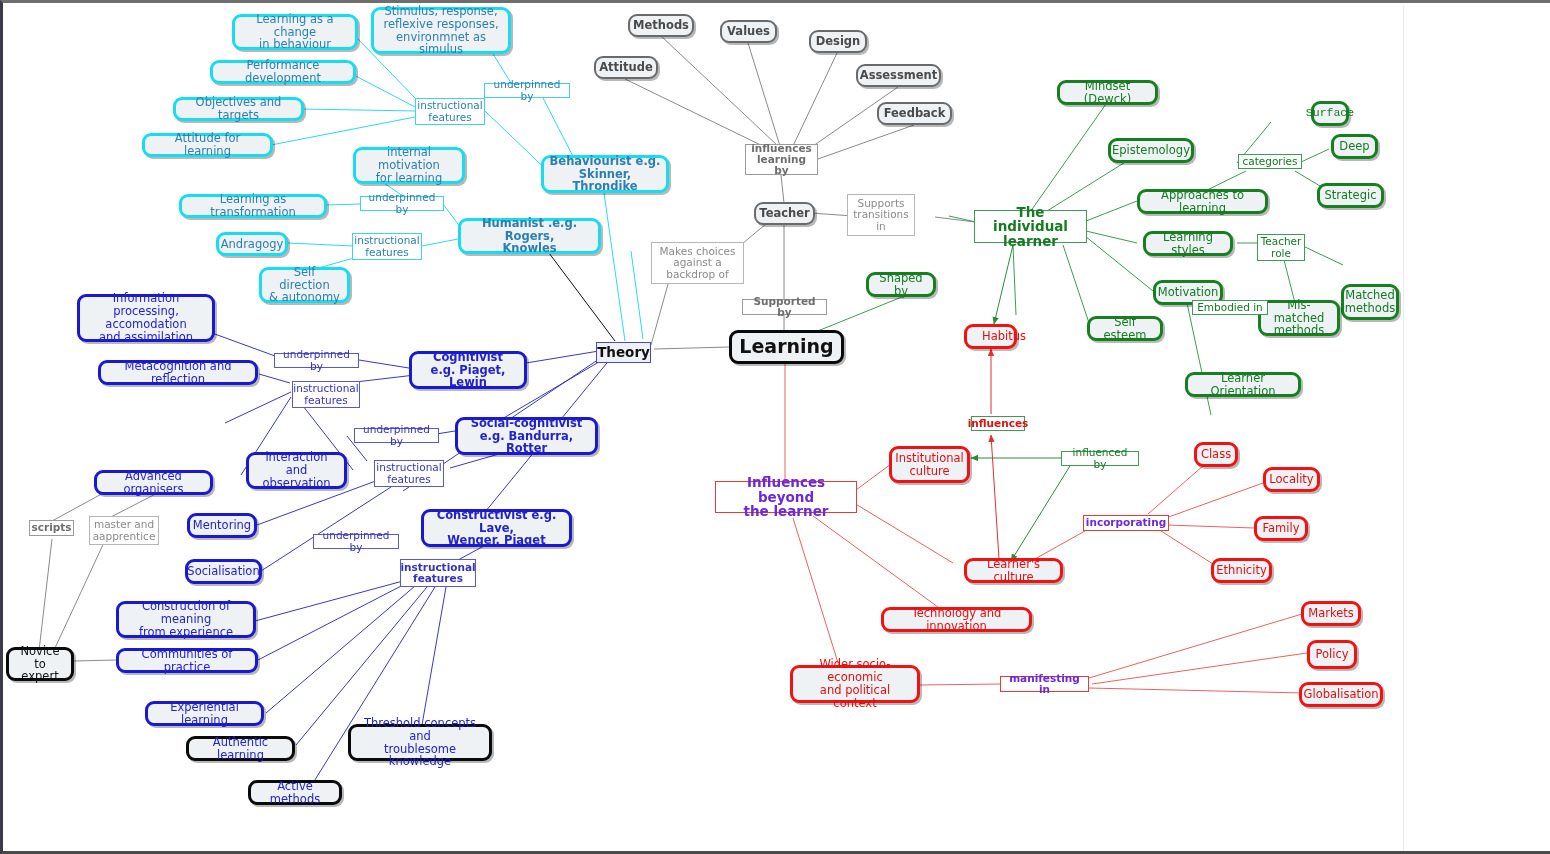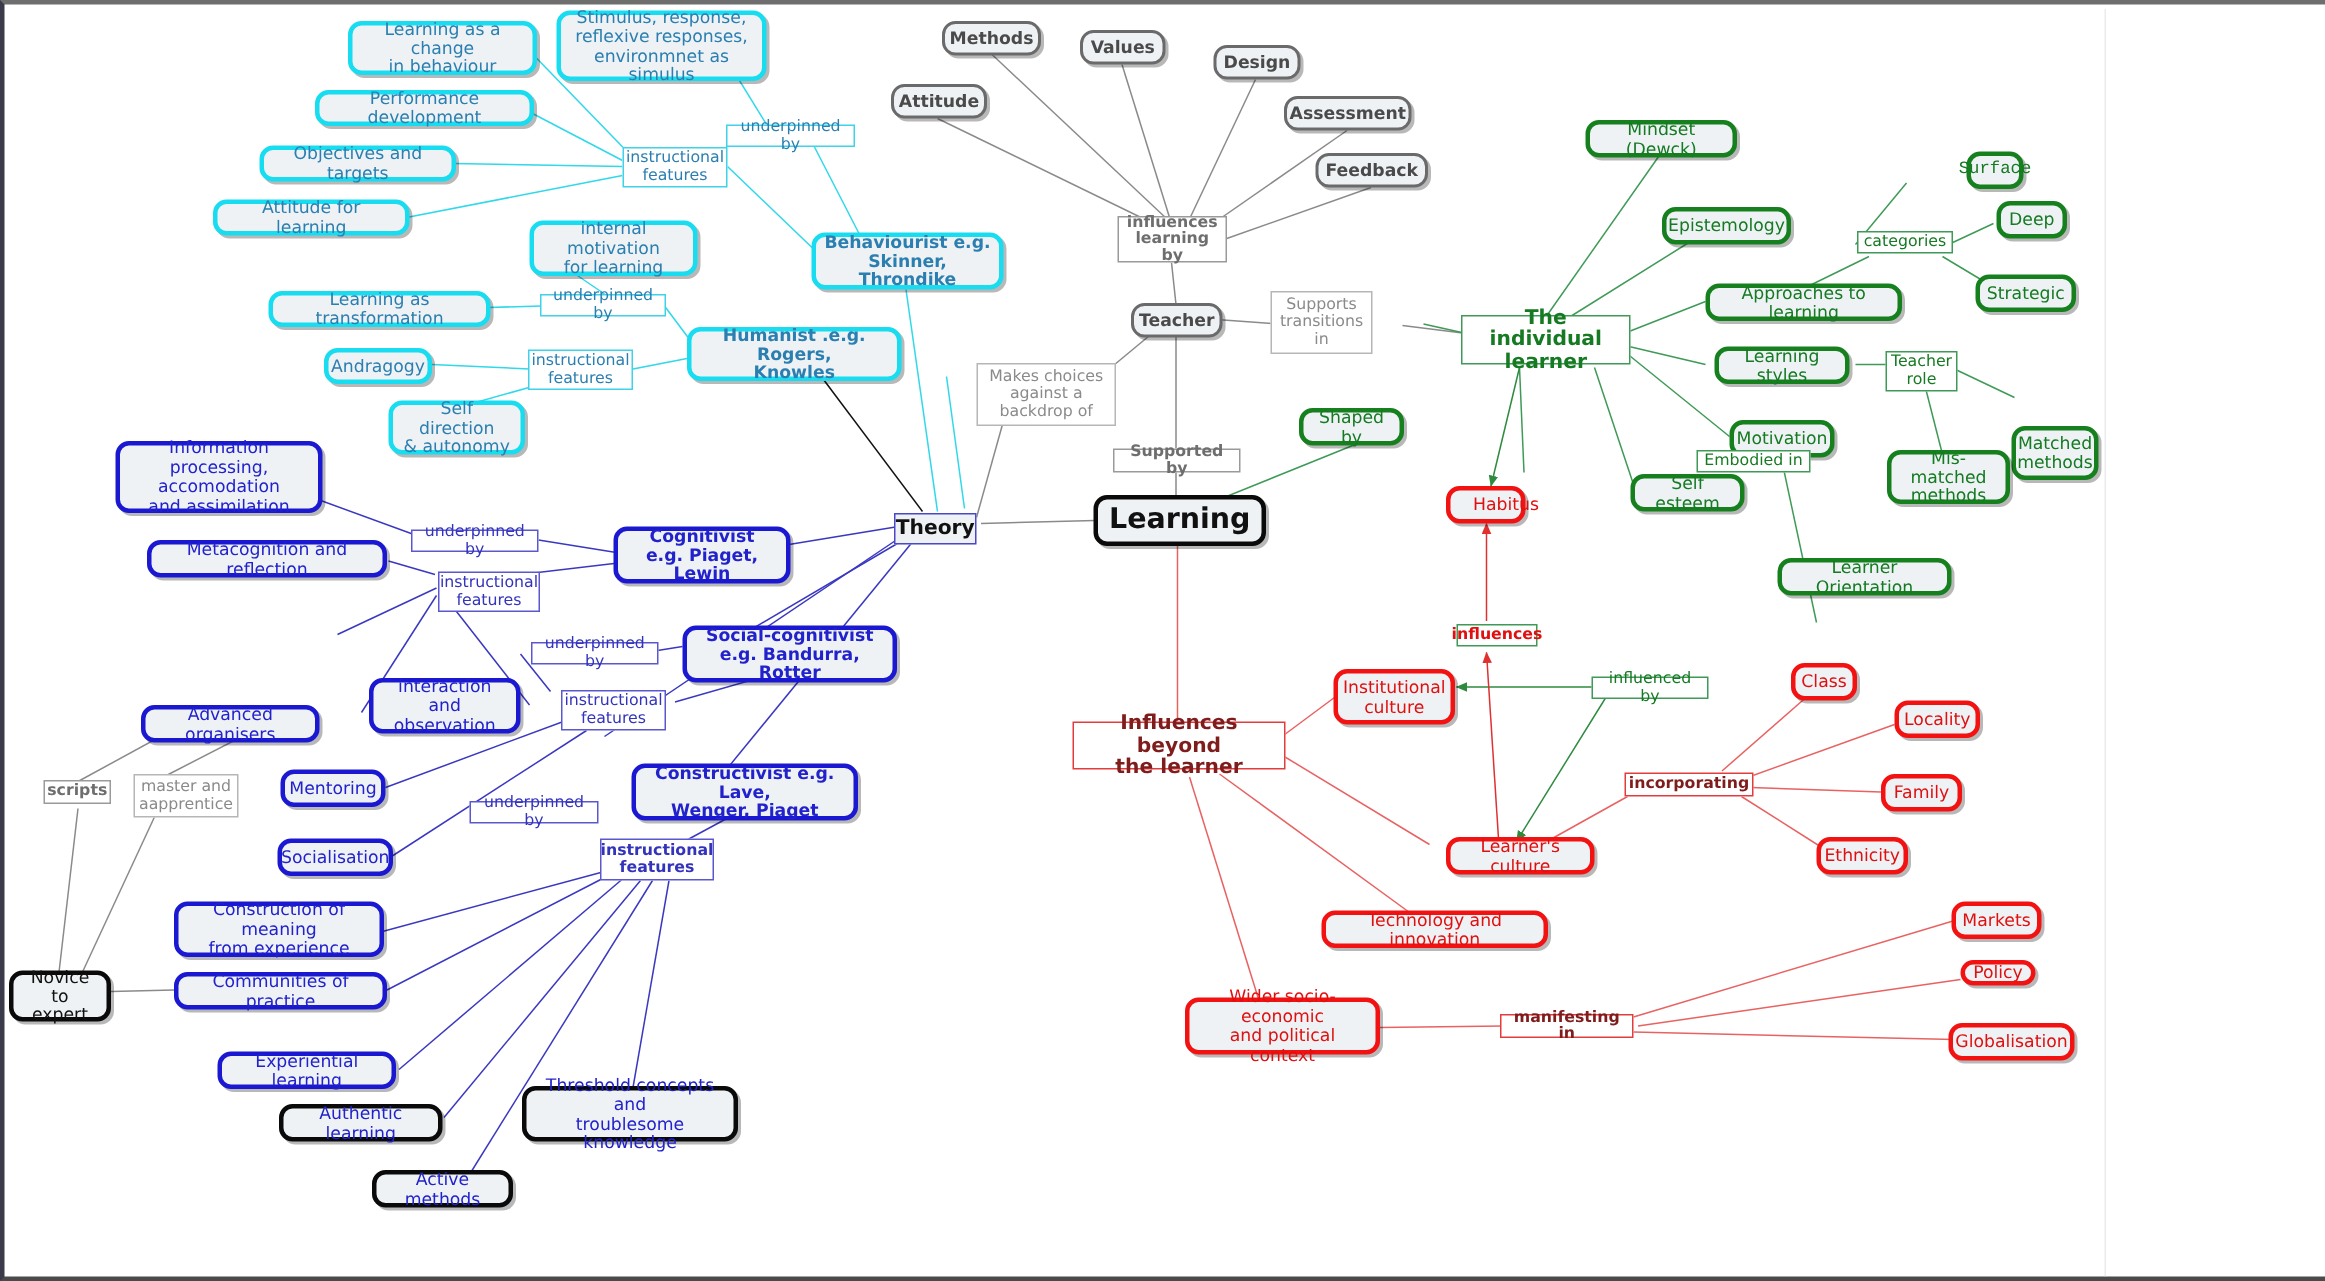--- a/index.html
+++ b/index.html
@@ -45,21 +45,21 @@
   }
 
   
   .c-cyan{border-color:#18dcf0;color:#2b7fb0;}
   .c-cyan-lbl{border-color:#3fd2e8;color:#2b7fb0;}
   .c-blue{border-color:#1a18d0;color:#2222cc;}
   .c-blue-lbl{border-color:#5a58cf;color:#3333bb;}
   .c-green{border-color:#16801f;color:#157a22;}
   .c-green-lbl{border-color:#3f9a57;color:#157a22;}
   .c-red{border-color:#f21212;color:#e01010;}
-  .c-red-lbl{border-color:#e23c3c;color:#7f1d1d;}
+  .c-red-lbl{border-color:#e23c3c;color:#6d28d9;}
   .c-gray{border-color:#6a6a6a;color:#4a4a4a;}
   .c-gray-thin{border-color:#b6b6b6;color:#8a8a8a;}
   .c-gray-lbl{border-color:#9a9a9a;color:#6e6e6e;}
   .c-black{border-color:#0a0a0a;color:#111111;}
 
   .b{font-weight:bold;}
   .fs10{font-size:10.5px;}
   .fs11{font-size:11.5px;}
   .fs13{font-size:13.5px;}
   .fs18{font-size:19px;}
@@ -306,36 +306,36 @@
   <div class="node rnd thick c-green shadow fs11" style="left:1314px;top:180px;width:67px;height:25px;">Strategic</div>
   <div class="node rnd thick c-green shadow fs11" style="left:1338px;top:253px;width:58px;height:36px;margin-top:28px;">Matched
 methods</div>
   <div class="node rnd thick c-green shadow fs11" style="left:1255px;top:297px;width:82px;height:36px;">Mis-matched
 methods</div>
 
   <div class="node rnd thick c-green shadow fs11" style="left:863px;top:269px;width:70px;height:25px;">Shaped by</div>
   <div class="lbl c-green-lbl fs10" style="left:1235px;top:151px;width:64px;height:15px;">categories</div>
   <div class="lbl c-green-lbl fs10" style="left:1254px;top:231px;width:48px;height:27px;">Teacher
 role</div>
-  <div class="lbl c-green-lbl fs10" style="left:1128px;top:297px;width:76px;height:15px;">Embodied in</div>
+  <div class="lbl c-green-lbl fs10" style="left:1189px;top:297px;width:76px;height:15px;">Embodied in</div>
   <div class="lbl c-green-lbl fs10" style="left:1058px;top:448px;width:78px;height:15px;">influenced by</div>
 
   <div class="node rnd thick c-red shadow fs11" style="left:961px;top:321px;width:53px;height:25px;padding-left:32px;">Habitus</div>
   <div class="node rnd thick c-red shadow fs11" style="left:886px;top:443px;width:81px;height:37px;">Institutional
 culture</div>
   <div class="node rnd thick c-red shadow fs11" style="left:961px;top:555px;width:99px;height:25px;">Learner's culture</div>
   <div class="node rnd thick c-red shadow fs11" style="left:878px;top:604px;width:151px;height:25px;">Technology and innovation</div>
   <div class="node rnd thick c-red shadow fs11" style="left:787px;top:662px;width:130px;height:38px;">Wider socio-economic
 and political context</div>
   <div class="node rnd thick c-red shadow fs11" style="left:1191px;top:439px;width:44px;height:25px;">Class</div>
   <div class="node rnd thick c-red shadow fs11" style="left:1260px;top:464px;width:57px;height:25px;">Locality</div>
   <div class="node rnd thick c-red shadow fs11" style="left:1251px;top:513px;width:54px;height:25px;">Family</div>
   <div class="node rnd thick c-red shadow fs11" style="left:1208px;top:555px;width:61px;height:25px;">Ethnicity</div>
   <div class="node rnd thick c-red shadow fs11" style="left:1298px;top:598px;width:60px;height:25px;">Markets</div>
-  <div class="node rnd thick c-red shadow fs11" style="left:1304px;top:637px;width:50px;height:17px;">Policy</div>
+  <div class="node rnd thick c-red shadow fs11" style="left:1304px;top:637px;width:50px;height:29px;">Policy</div>
   <div class="node rnd thick c-red shadow fs11" style="left:1296px;top:679px;width:84px;height:25px;">Globalisation</div>
 
   <div class="lbl c-green-lbl fs10 b" style="left:968px;top:413px;width:54px;height:15px;color:#e01010;">influences</div>
   <div class="lbl c-red-lbl fs10 b" style="left:1080px;top:512px;width:86px;height:16px;">incorporating</div>
   <div class="lbl c-red-lbl fs10 b" style="left:997px;top:673px;width:89px;height:16px;">manifesting in</div>
 
   <div style="position:absolute;left:1400px;top:3px;width:1px;height:845px;background:#ebebeb;"></div>
 
 </div>
 

